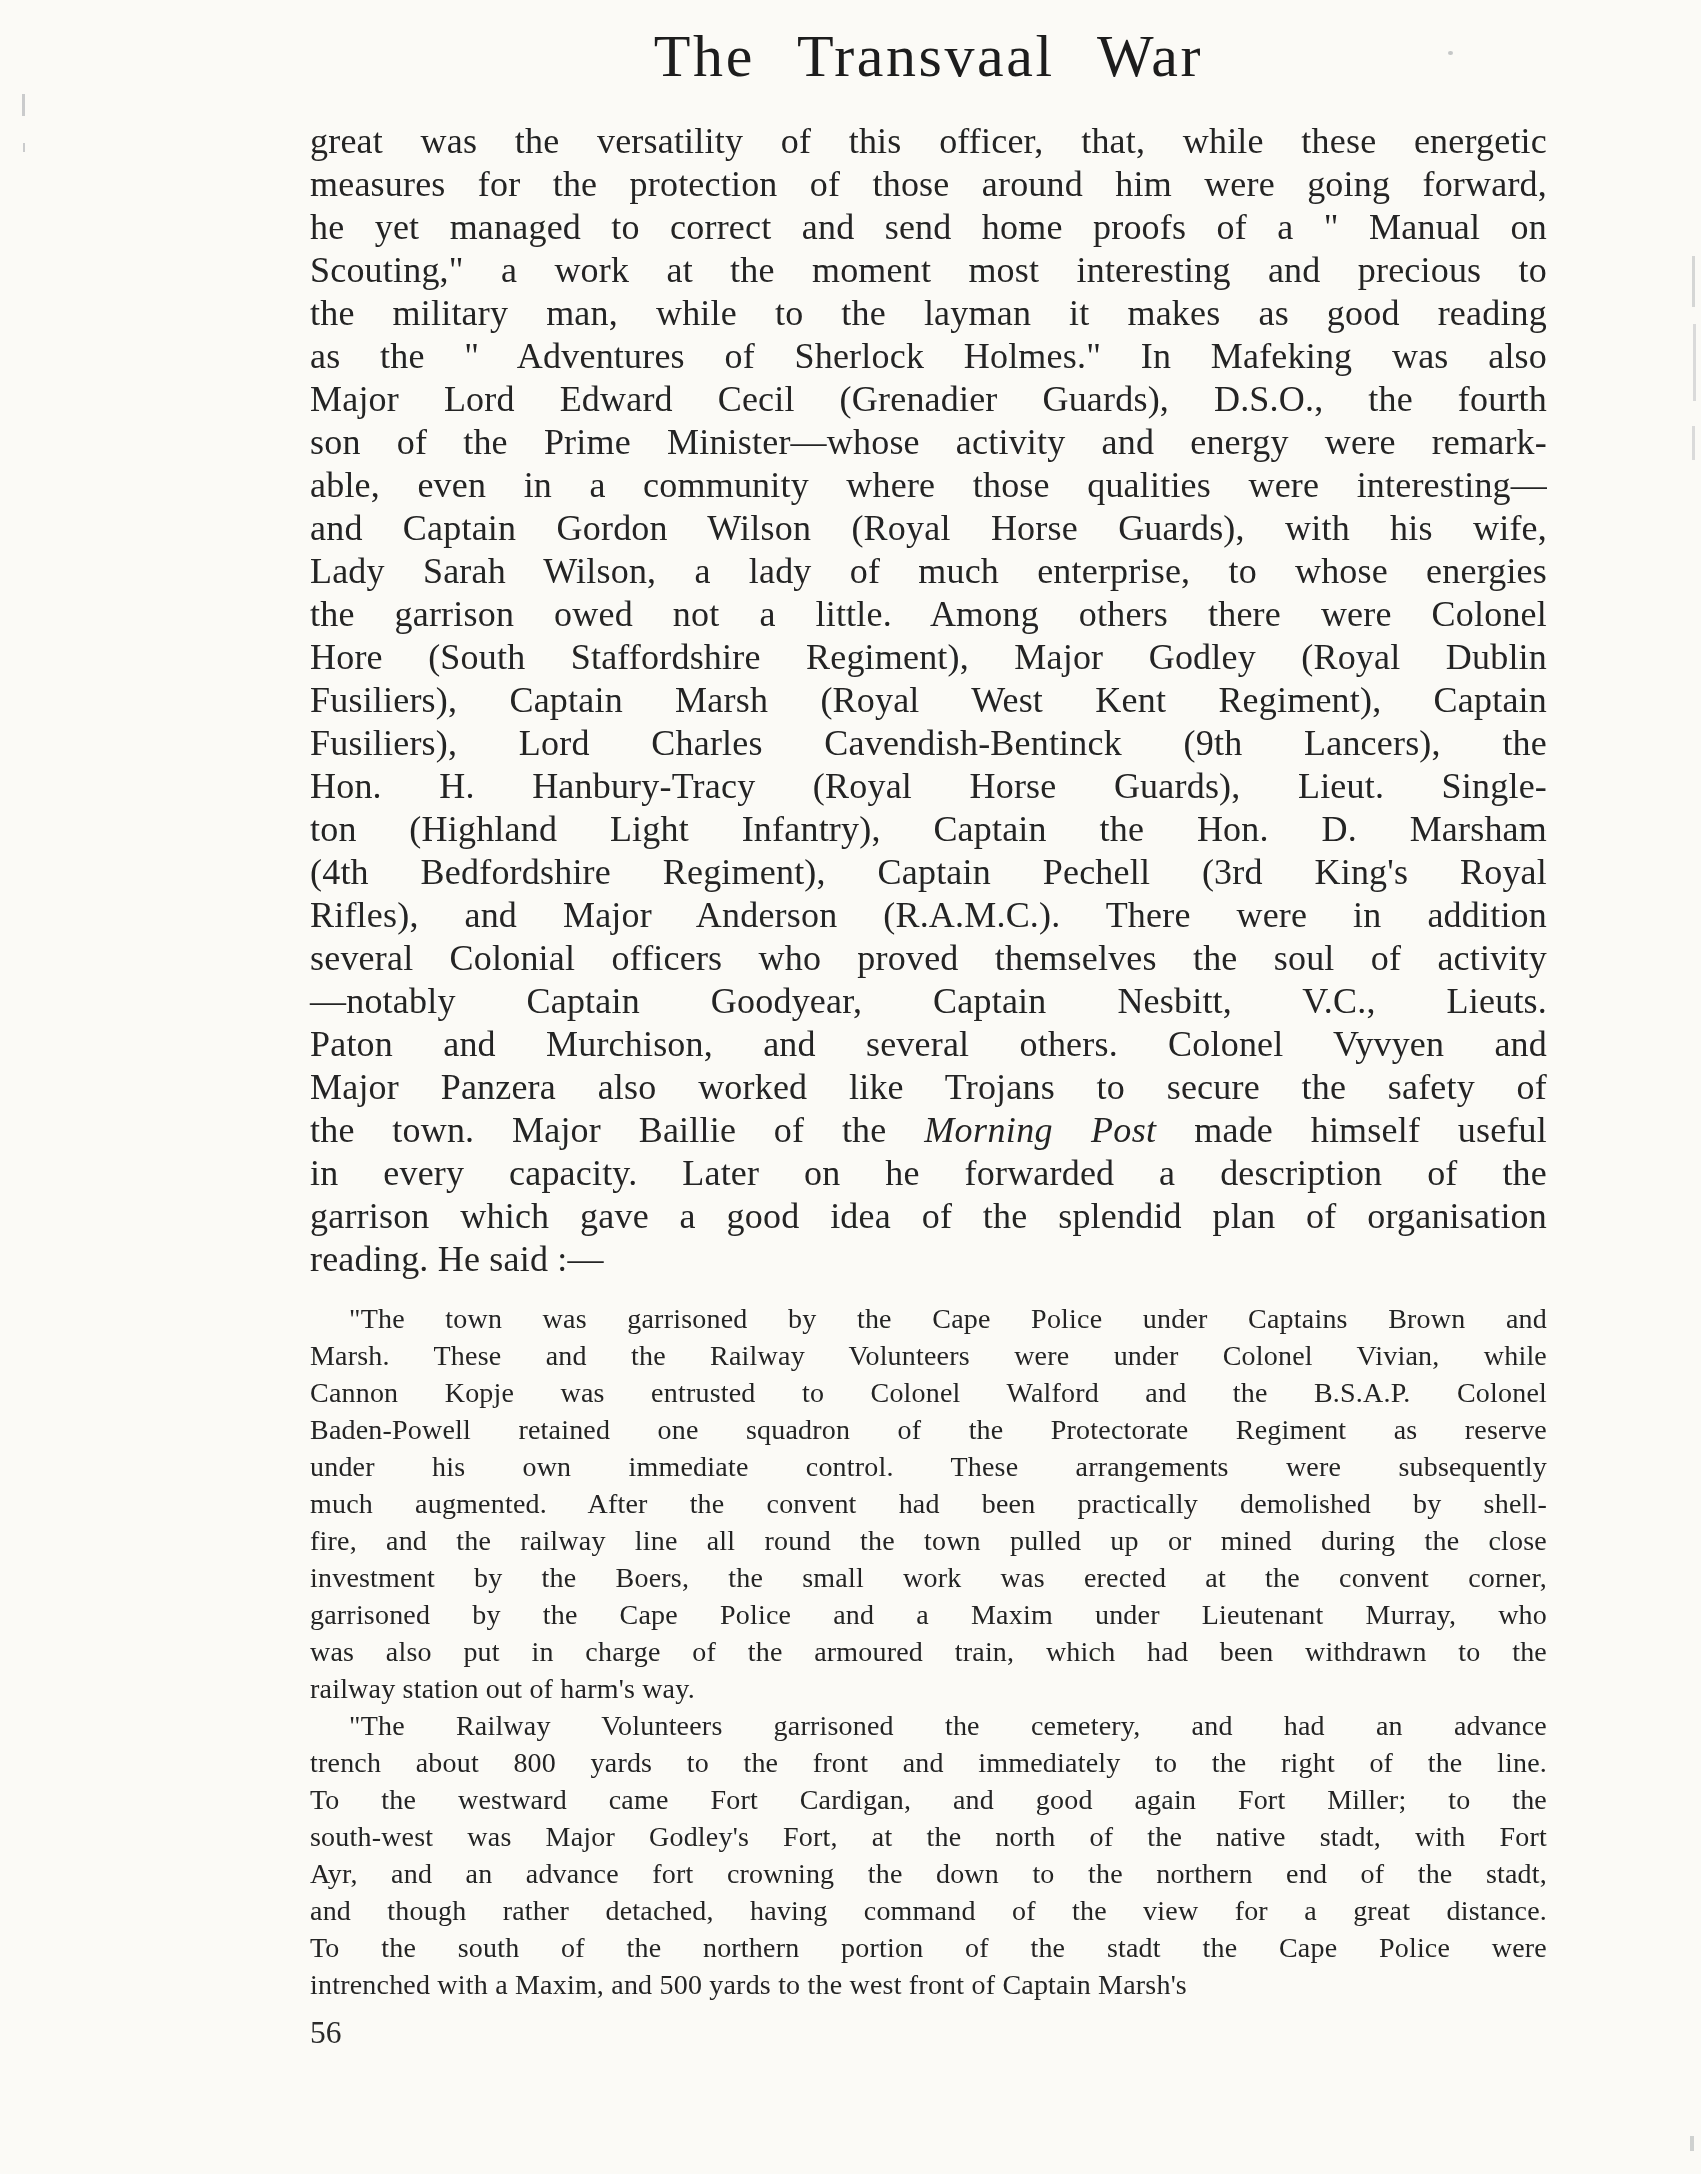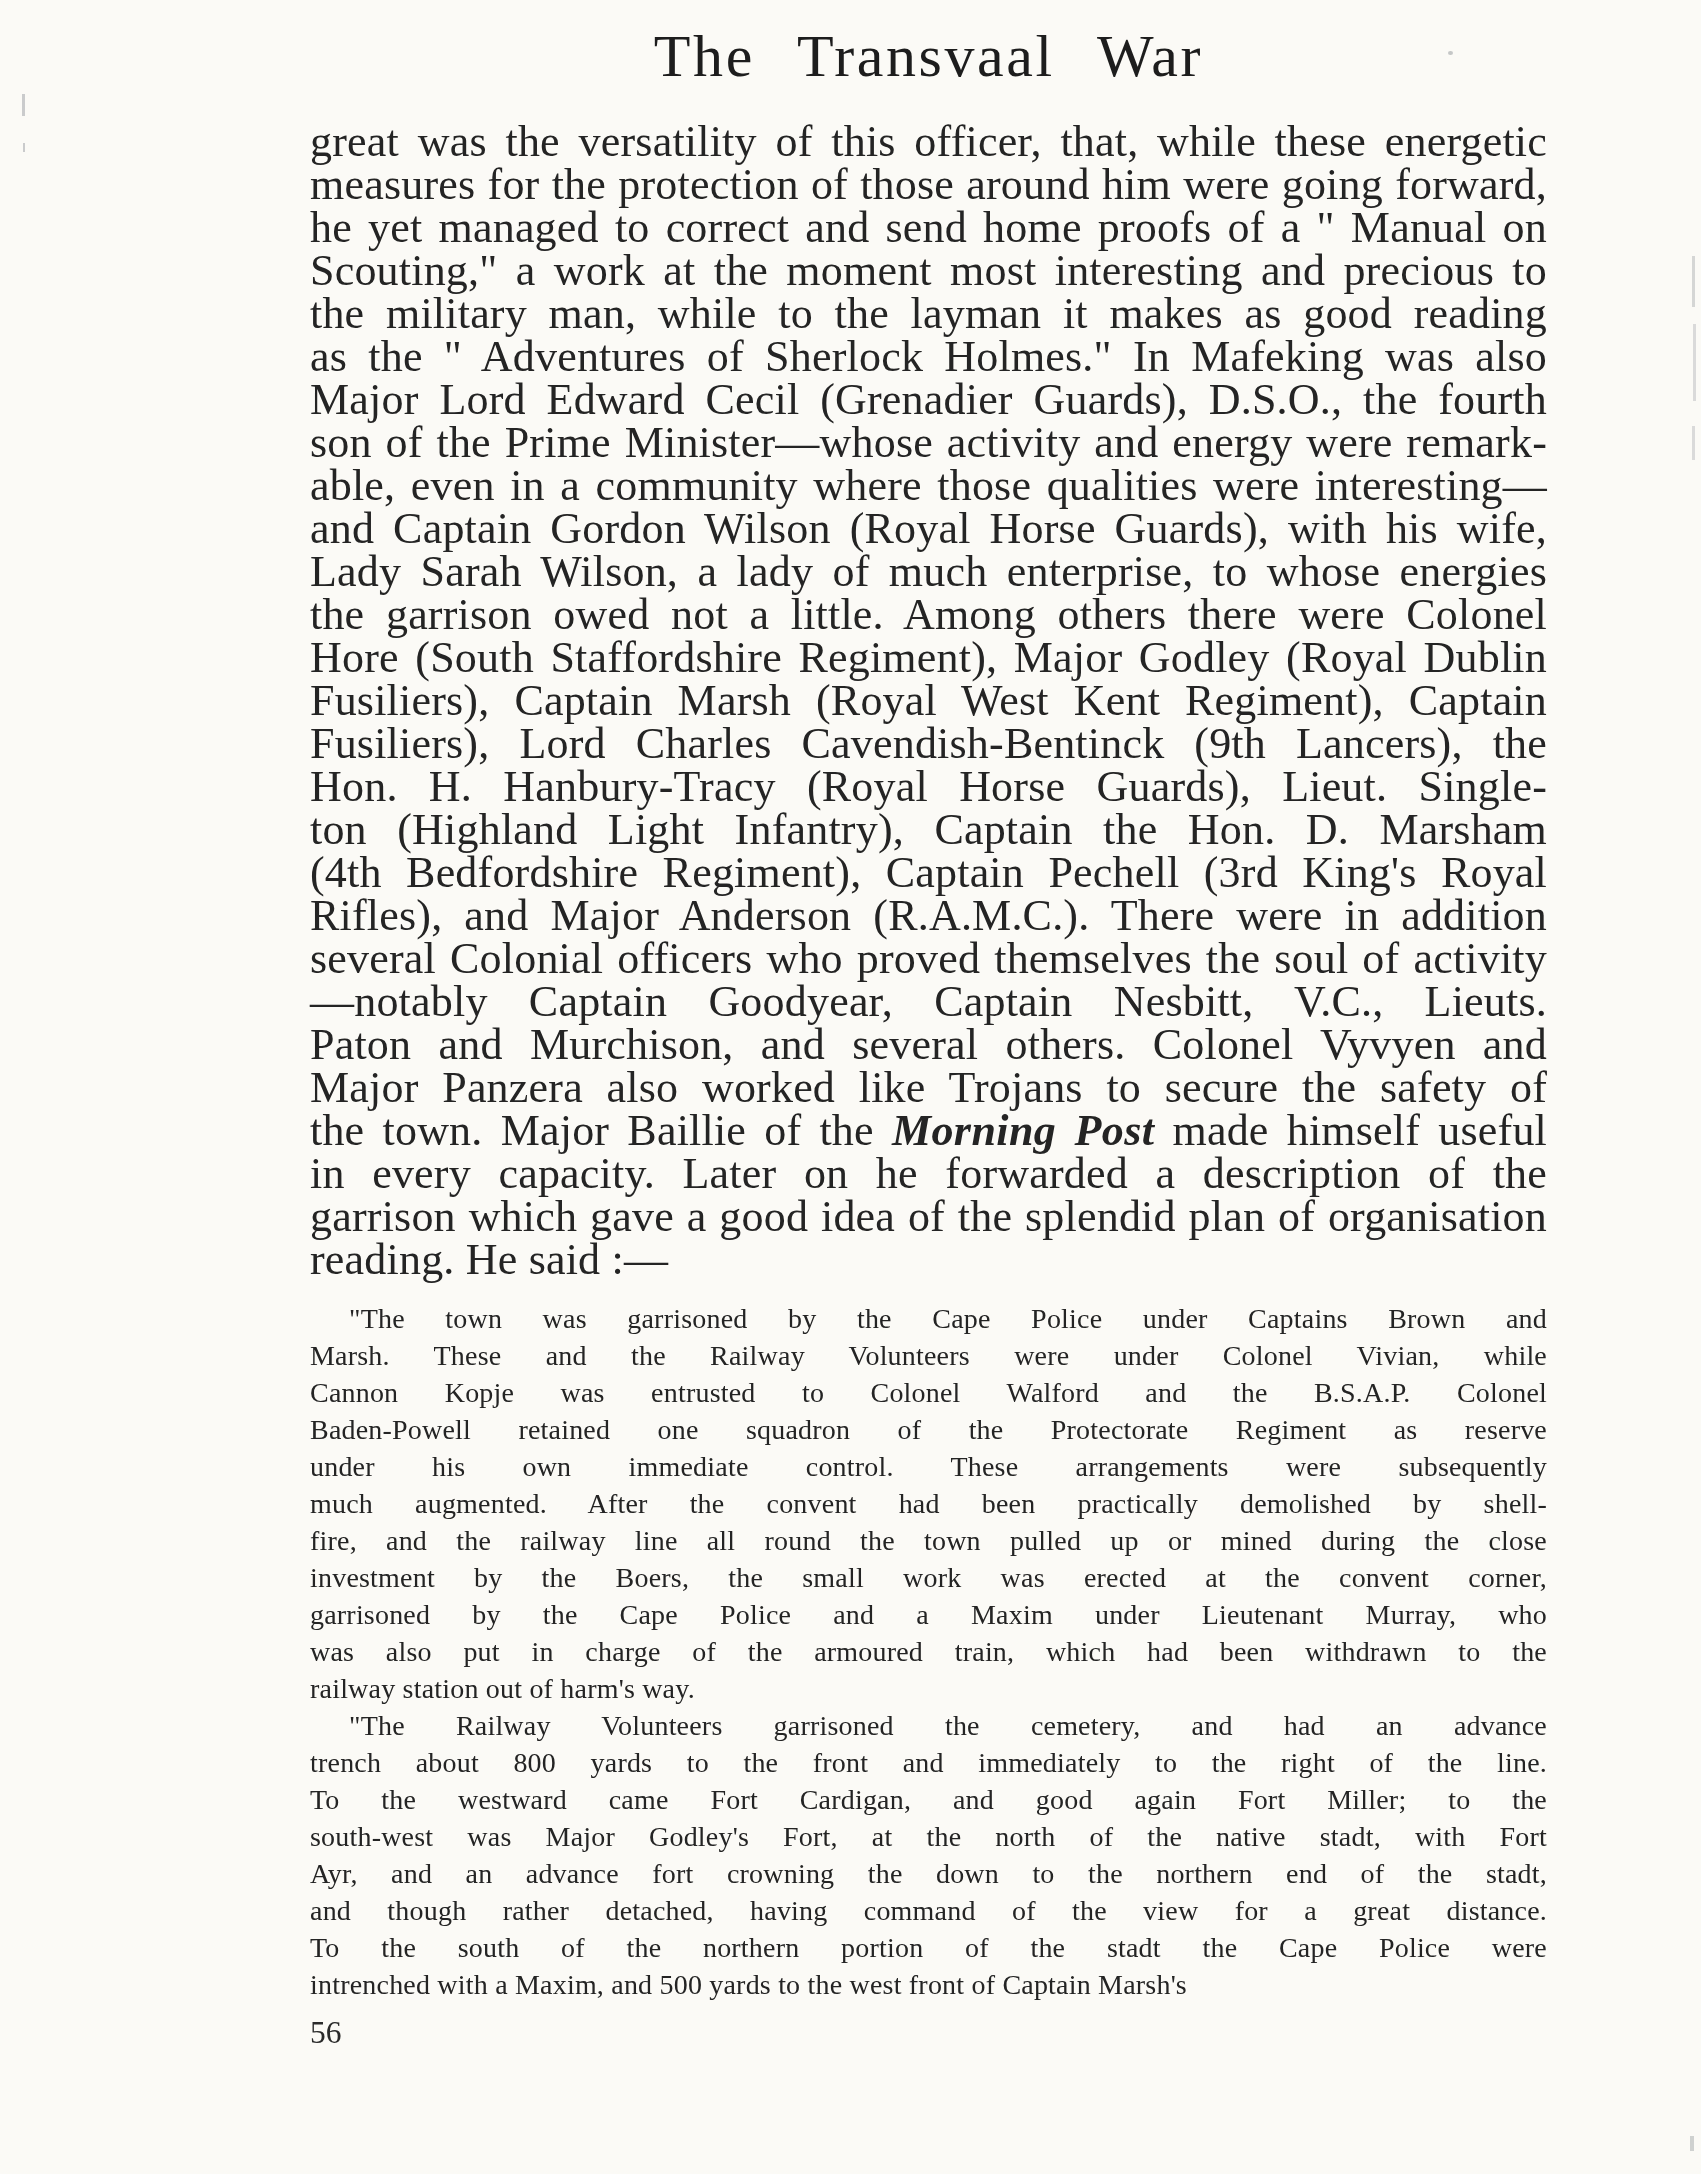--- a/index.html
+++ b/index.html
@@ -25,21 +25,21 @@
   .title {
     font-size: 60px;
     font-weight: 400;
     text-align: center;
     letter-spacing: 2.6px;
     word-spacing: 25.6px;
     margin: 0 0 29px 0;
     color: #1d1d1d;
   }
   .body-text {
-    font-size: 44px;
+    font-size: 36px;
     line-height: 43px;
     letter-spacing: 0.2px;
   }
   .quote-text {
     font-size: 28px;
     line-height: 37px;
     letter-spacing: 0.2px;
   }
   .quote-first {
     margin-top: 19px;
@@ -49,21 +49,21 @@
   }
   .line {
     text-align: justify;
     text-align-last: justify;
   }
   .line.last-line {
     text-align-last: left;
   }
   .body-text i {
     font-style: italic;
-    font-weight: 700;
+    font-weight: 400;
     letter-spacing: 0.4px;
   }
   .page-number {
     text-align: left;
     font-size: 31.5px;
     margin-top: 12px;
     color: #2a2a2a;
   }
   
   .artifact {

